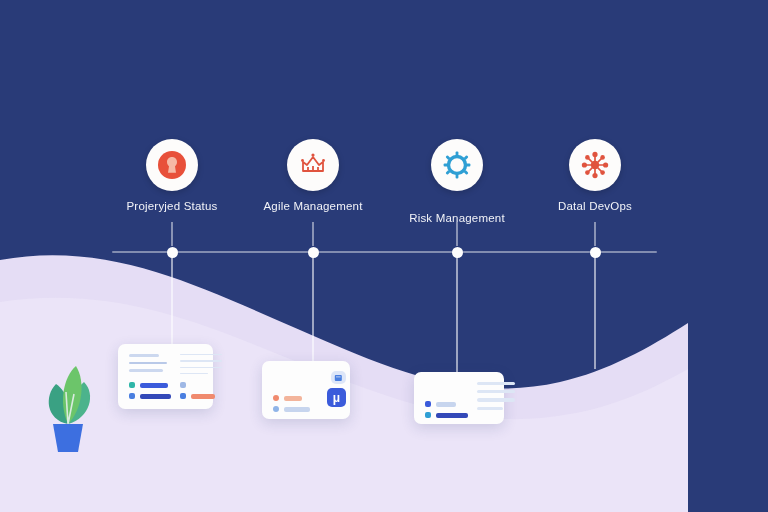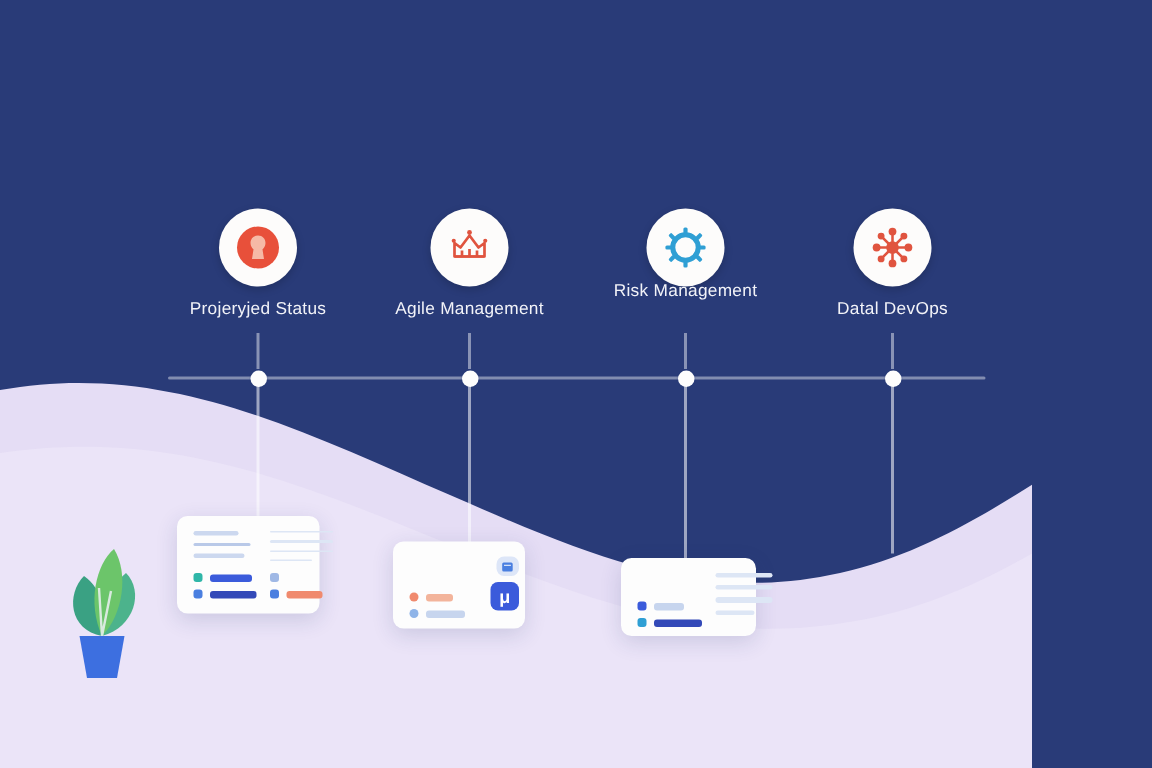--- a/index.html
+++ b/index.html
@@ -117,21 +117,21 @@
           <rect x="14.6" y="25" width="2.8" height="4.4" rx="1"></rect>
           <rect x="2.6" y="14.6" width="4.4" height="2.8" rx="1"></rect>
           <rect x="25" y="14.6" width="4.4" height="2.8" rx="1"></rect>
           <rect x="5.6" y="6.4" width="2.8" height="4.4" rx="1" transform="rotate(-45 7 8.6)"></rect>
           <rect x="23.6" y="6.4" width="2.8" height="4.4" rx="1" transform="rotate(45 25 8.6)"></rect>
           <rect x="5.6" y="21.2" width="2.8" height="4.4" rx="1" transform="rotate(45 7 23.4)"></rect>
           <rect x="23.6" y="21.2" width="2.8" height="4.4" rx="1" transform="rotate(-45 25 23.4)"></rect>
         </g>
       </svg>
     </div>
-    <div class="ms-label" style="left:362px; top:188px;">Risk Management</div>
+    <div class="ms-label" style="left:362px; top:212px;">Risk Management</div>
     <div class="ms-stem-up" style="left:456.2px; top:222px; height:24px;"></div>
     <div class="ms-dot" style="left:451.5px; top:246.5px;"></div>
     <div class="ms-stem-down" style="left:456.2px; top:257px; height:120px;"></div>
   </div>
 
   <div class="milestone">
     <div class="ms-icon" style="left:569px; top:139px;">
       <svg width="32" height="32" viewBox="0 0 32 32">
         <g fill="#e0543f">
           <circle cx="16" cy="16" r="4.2"></circle>

